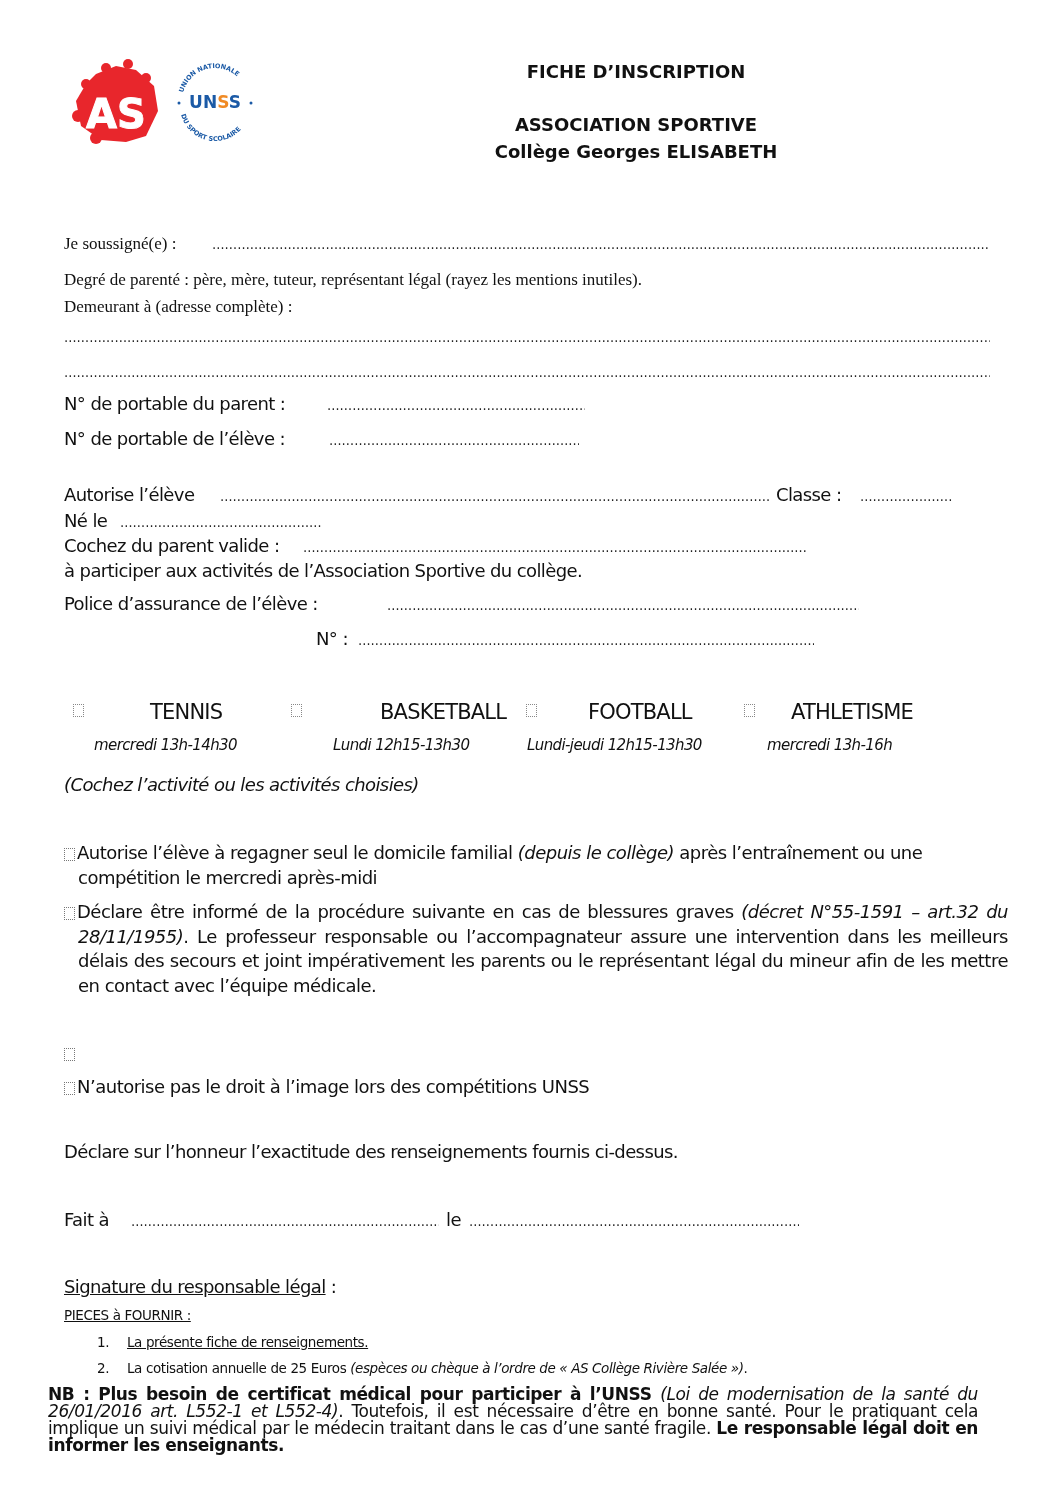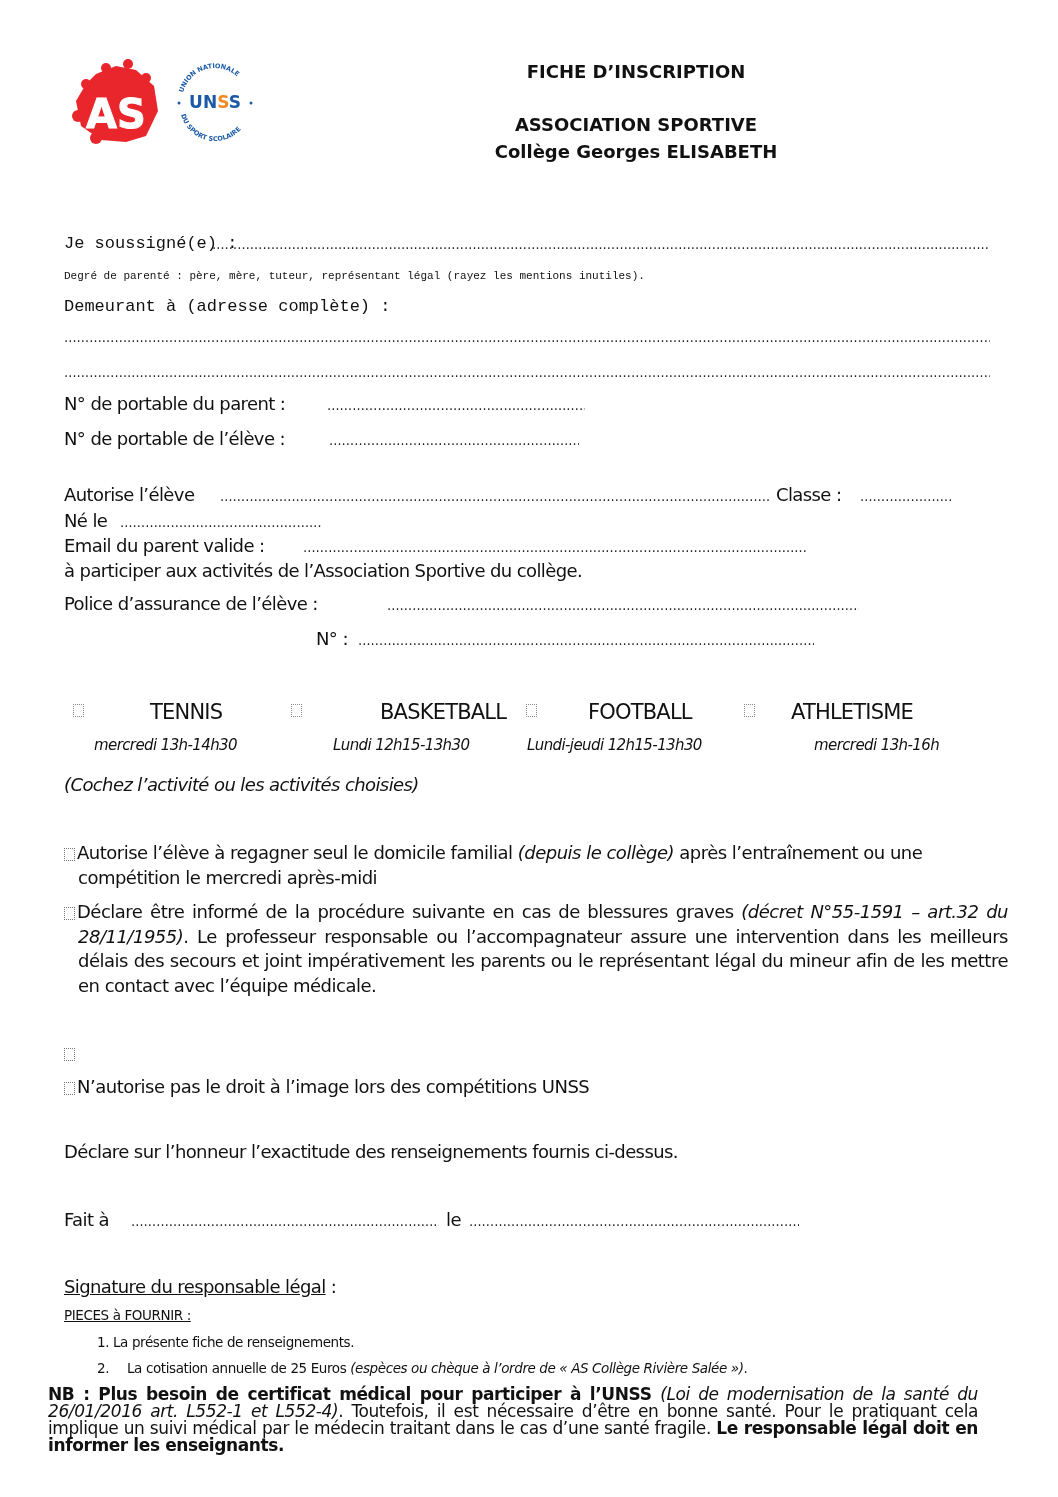--- a/index.html
+++ b/index.html
@@ -1,18 +1,18 @@
 <!DOCTYPE html>
 <html><head>
 <meta charset="utf-8">
 <style>
   html, body { margin:0; padding:0; background:#ffffff; }
   body { width:1058px; height:1497px; position:relative; overflow:hidden; color:#111; font-family:"DejaVu Sans Condensed","DejaVu Sans", sans-serif; }
   .abs { position:absolute; white-space:nowrap; }
-  .cal { font-family:Liberation Mono, monospace; font-stretch:condensed; }
+  .cal { font-family:Liberation Serif, serif; font-stretch:condensed; }
   .cond { font-family:"DejaVu Sans", sans-serif; letter-spacing:-0.6px; transform-origin:left top; }
   .title { font-family:"DejaVu Sans", sans-serif; font-weight:bold; font-size:18px; text-align:center; width:340px; }
   .f18 { font-size:18px; }
   .it { font-style:italic; }
   .b { font-weight:bold; }
   .u { text-decoration:underline; }
   .dotline { position:absolute; height:18px; overflow:hidden; font-size:14px; letter-spacing:0; color:#222; }
   .dotline::before { content:"…………………………………………………………………………………………………………………………………………………………………………………………………………………………………………………………………………………"; }
   .cb { display:inline-block; width:9px; height:11px; border:1px dotted #777; vertical-align:middle; margin-right:2px; }
   .sport-cb { position:absolute; width:9px; height:11px; border:1px dotted #888; }
@@ -54,39 +54,39 @@
   </svg>
 </div>
 
 <div class="abs title" style="left:466px;top:61px;">FICHE D’INSCRIPTION</div>
 <div class="abs title" style="left:466px;top:114px;">ASSOCIATION SPORTIVE</div>
 <div class="abs title" style="left:466px;top:141px;">Collège Georges ELISABETH</div>
 
 <div class="abs cal" style="left:64px;top:234px;font-size:17px;">Je soussigné(e) :</div>
 <div class="dotline" style="left:212px;top:236px;width:778px;"></div>
 
-<div class="abs cal" style="left:64px;top:270px;font-size:11px;">Degré de parenté : père, mère, tuteur, représentant légal (rayez les mentions inutiles).</div>
+<div class="abs cal" style="left:64px;top:270px;font-size:17px;">Degré de parenté : père, mère, tuteur, représentant légal (rayez les mentions inutiles).</div>
 <div class="abs cal" style="left:64px;top:297px;font-size:17px;">Demeurant à (adresse complète) :</div>
 <div class="dotline" style="left:64px;top:329px;width:926px;"></div>
 <div class="dotline" style="left:64px;top:364px;width:926px;"></div>
 
 <div class="abs cond f18" style="left:64px;top:393px;">N° de portable du parent :</div>
 <div class="dotline" style="left:327px;top:397px;width:258px;"></div>
 <div class="abs cond f18" style="left:64px;top:428px;">N° de portable de l’élève :</div>
 <div class="dotline" style="left:329px;top:432px;width:250px;"></div>
 
 <div class="abs cond f18" style="left:64px;top:484px;">Autorise l’élève</div>
 <div class="dotline" style="left:220px;top:488px;width:550px;"></div>
 <div class="abs cond f18" style="left:776px;top:484px;">Classe :</div>
 <div class="dotline" style="left:860px;top:488px;width:92px;"></div>
 
 <div class="abs cond f18" style="left:64px;top:510px;text-align:center;">Né le</div>
 <div class="dotline" style="left:120px;top:514px;width:202px;"></div>
 
-<div class="abs cond f18" style="left:64px;top:535px;">Email du parent valide  :</div>
+<div class="abs cond f18" style="left:64px;top:535px;">Cochez du parent valide  :</div>
 <div class="dotline" style="left:303px;top:539px;width:505px;"></div>
 
 <div class="abs cond f18" style="left:64px;top:560px;">à participer aux activités de l’Association Sportive du collège.</div>
 
 <div class="abs cond f18" style="left:64px;top:593px;">Police d’assurance de l’élève :</div>
 <div class="dotline" style="left:387px;top:597px;width:472px;"></div>
 <div class="abs cond f18" style="left:316px;top:628px;">N° :</div>
 <div class="dotline" style="left:358px;top:632px;width:456px;"></div>
 
 <div>
@@ -100,21 +100,21 @@
   <span class="sched" style="left:333px;top:736px;">Lundi 12h15-13h30</span>
 </div>
 <div>
   <span class="sport-cb" style="left:526px;top:704px;"></span>
   <span class="sport" style="left:588px;top:700px;">FOOTBALL</span>
   <span class="sched" style="left:527px;top:736px;">Lundi-jeudi 12h15-13h30</span>
 </div>
 <div>
   <span class="sport-cb" style="left:744px;top:704px;"></span>
   <span class="sport" style="left:791px;top:700px;">ATHLETISME</span>
-  <span class="sched" style="left:767px;top:736px;margin-left:47px;">mercredi 13h-16h</span>
+  <span class="sched" style="left:767px;top:736px;">mercredi 13h-16h</span>
 </div>
 
 <div class="abs cond f18 it" style="left:64px;top:774px;">(Cochez l’activité ou les activités choisies)</div>
 
 <div class="para" style="top:841px;padding-left:14px;text-indent:-14px;">
   <span class="cb"></span><span>Autorise l’élève à regagner seul le domicile familial </span><span class="it">(depuis le collège)</span><span> après l’entraînement ou une compétition le mercredi après-midi</span>
 </div>
 
 <div class="para just" style="top:900px;padding-left:14px;text-indent:-14px;">
   <span class="cb"></span><span>Déclare être informé de la procédure suivante en cas de blessures graves </span><span class="it">(décret N°55-1591 – art.32 du 28/11/1955)</span><span>. Le professeur responsable ou l’accompagnateur assure une intervention dans les meilleurs délais des secours et joint impérativement les parents ou le représentant légal du mineur afin de les mettre en contact avec l’équipe médicale.</span>
@@ -132,21 +132,21 @@
 <div class="abs cond f18" style="left:64px;top:1209px;">Fait à</div>
 <div class="dotline" style="left:131px;top:1213px;width:308px;"></div>
 <div class="abs cond f18" style="left:446px;top:1209px;">le</div>
 <div class="dotline" style="left:469px;top:1213px;width:330px;"></div>
 
 <div class="abs cond f18" style="left:64px;top:1276px;"><span class="u">Signature du responsable légal</span><span> :</span></div>
 <div class="abs small u" style="left:64px;top:1307px;">PIECES à FOURNIR :</div>
 
 <div class="abs small" style="left:97px;top:1334px;">
   <span>1.</span>
-  <span style="margin-left:0;">La présente fiche de renseignements.</span>
+  <span style="margin-left:14px;text-decoration:underline;">La présente fiche de renseignements.</span>
 </div>
 <div class="abs small" style="left:97px;top:1360px;">
   <span>2.</span>
   <span style="margin-left:14px;">La cotisation annuelle de 25 Euros </span><span class="it">(espèces ou chèque à l’ordre de « AS Collège Rivière Salée »)</span><span>.</span>
 </div>
 
 <div class="nb" style="top:1386px;">
   <span class="b">NB : Plus besoin de certificat médical pour participer à l’UNSS </span><span class="it">(Loi de modernisation de la santé du 26/01/2016 art. L552-1 et L552-4)</span><span>. Toutefois, il est nécessaire d’être en bonne santé. Pour le pratiquant cela implique un suivi médical par le médecin traitant dans le cas d’une santé fragile. </span><span class="b">Le responsable légal doit en informer les enseignants.</span>
 </div>
 

